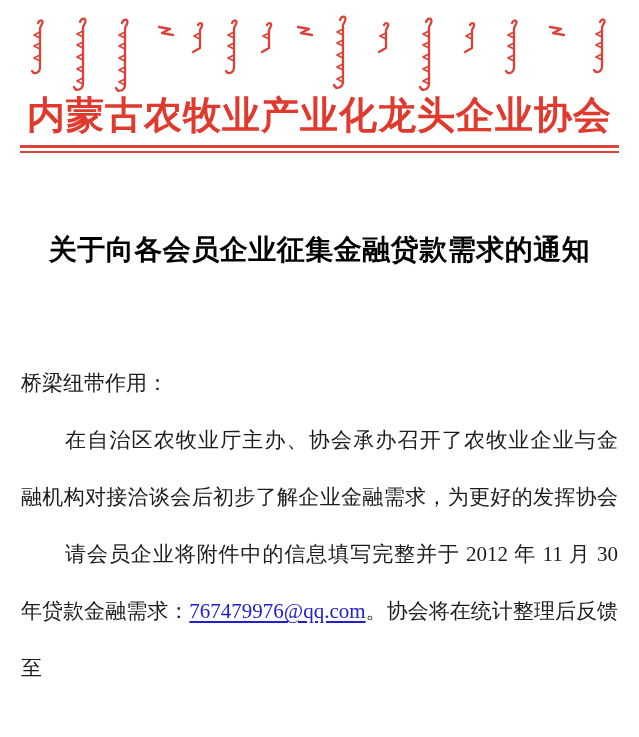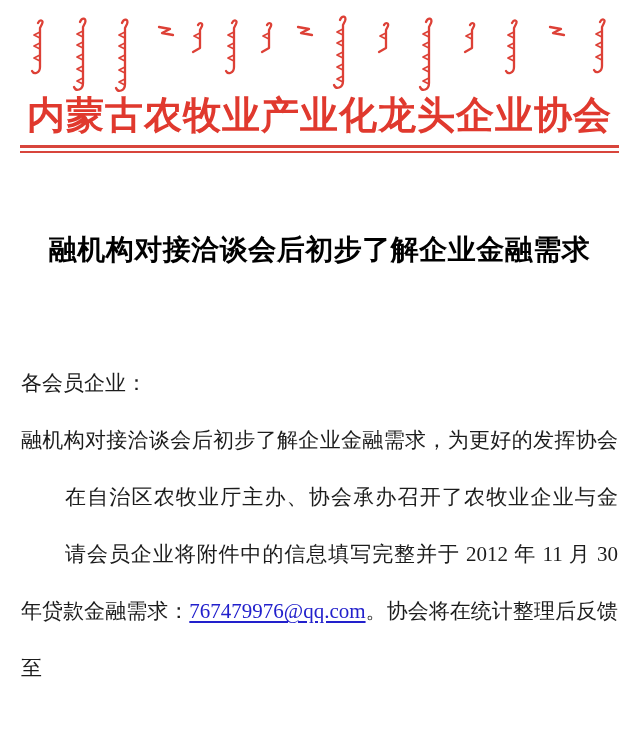--- a/index.html
+++ b/index.html
@@ -99,23 +99,23 @@
     <use href="#m-med" x="462" y="16"></use>
     <use href="#m-tall" x="504" y="13"></use>
     <use href="#m-short" x="548" y="18"></use>
     <use href="#m-tall" x="592" y="12"></use>
   </svg>
 
   <div class="org-name">内蒙古农牧业产业化龙头企业协会</div>
 
   <div class="double-rule"></div>
 
-  <div class="doc-title">融机构对接洽谈会后初步了解企业金融需求</div>
+  <div class="doc-title">关于向各会员企业征集金融贷款需求的通知</div>
 
   <div class="body-text">
-    <div class="line">各会员企业：</div>
+    <div class="line">桥梁纽带作用：</div>
+    <div class="line j indent">在自治区农牧业厅主办、协会承办召开了农牧业企业与金</div>
     <div class="line j">融机构对接洽谈会后初步了解企业金融需求，为更好的发挥协会</div>
-    <div class="line j indent">在自治区农牧业厅主办、协会承办召开了农牧业企业与金</div>
     <div class="line j indent">请会员企业将附件中的信息填写完整并于 2012 年 11 月 30</div>
     <div class="line j"><span>年贷款金融需求：</span><a class="email-link">767479976@qq.com</a><span>。协会将在统计整理后反馈至</span></div>
   </div>
 
 </div>
 
 </body></html>

